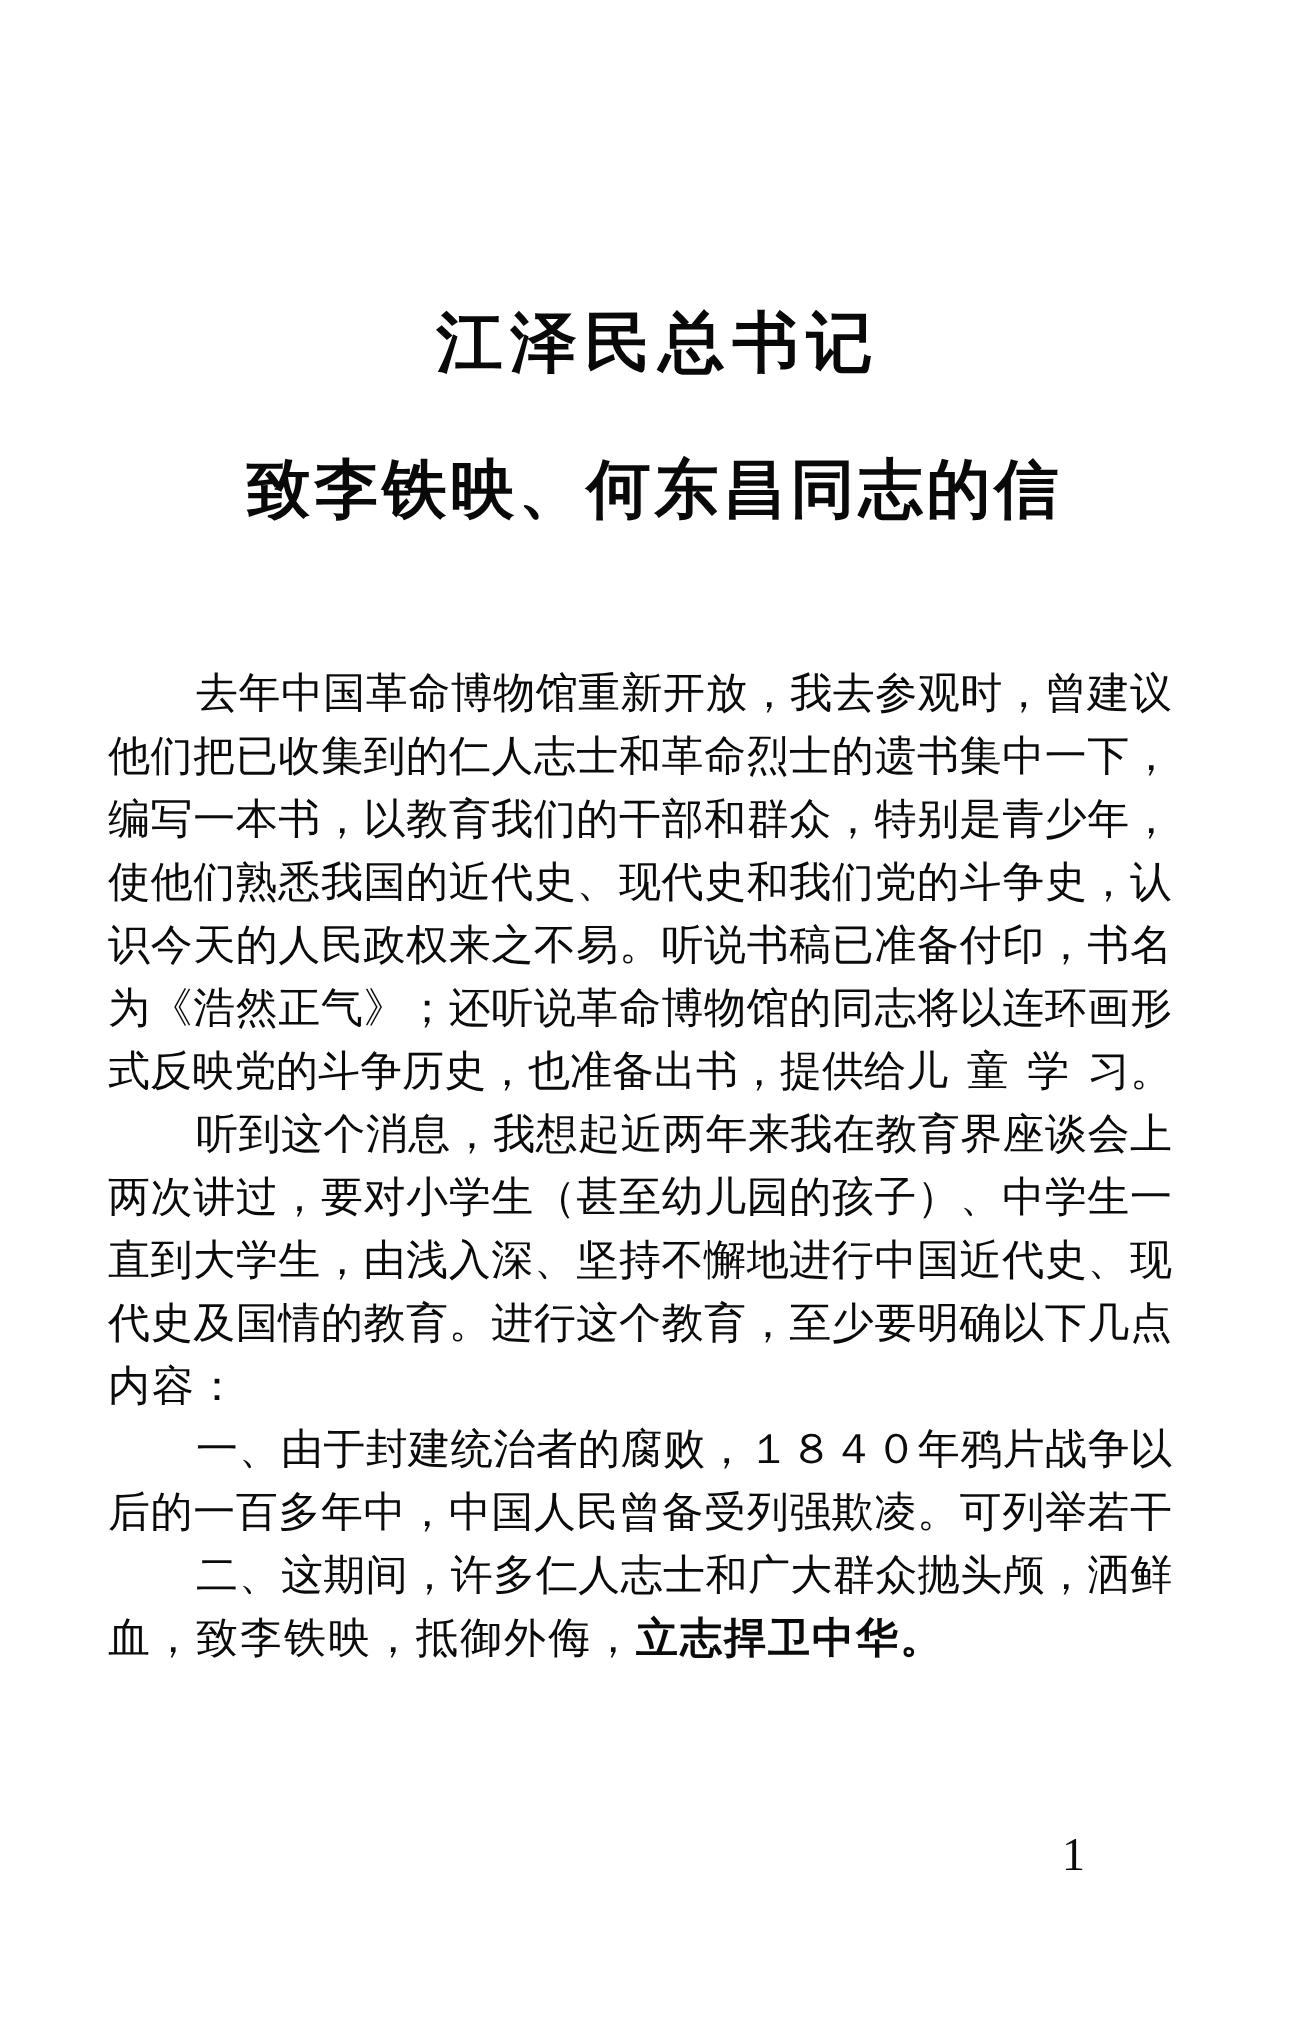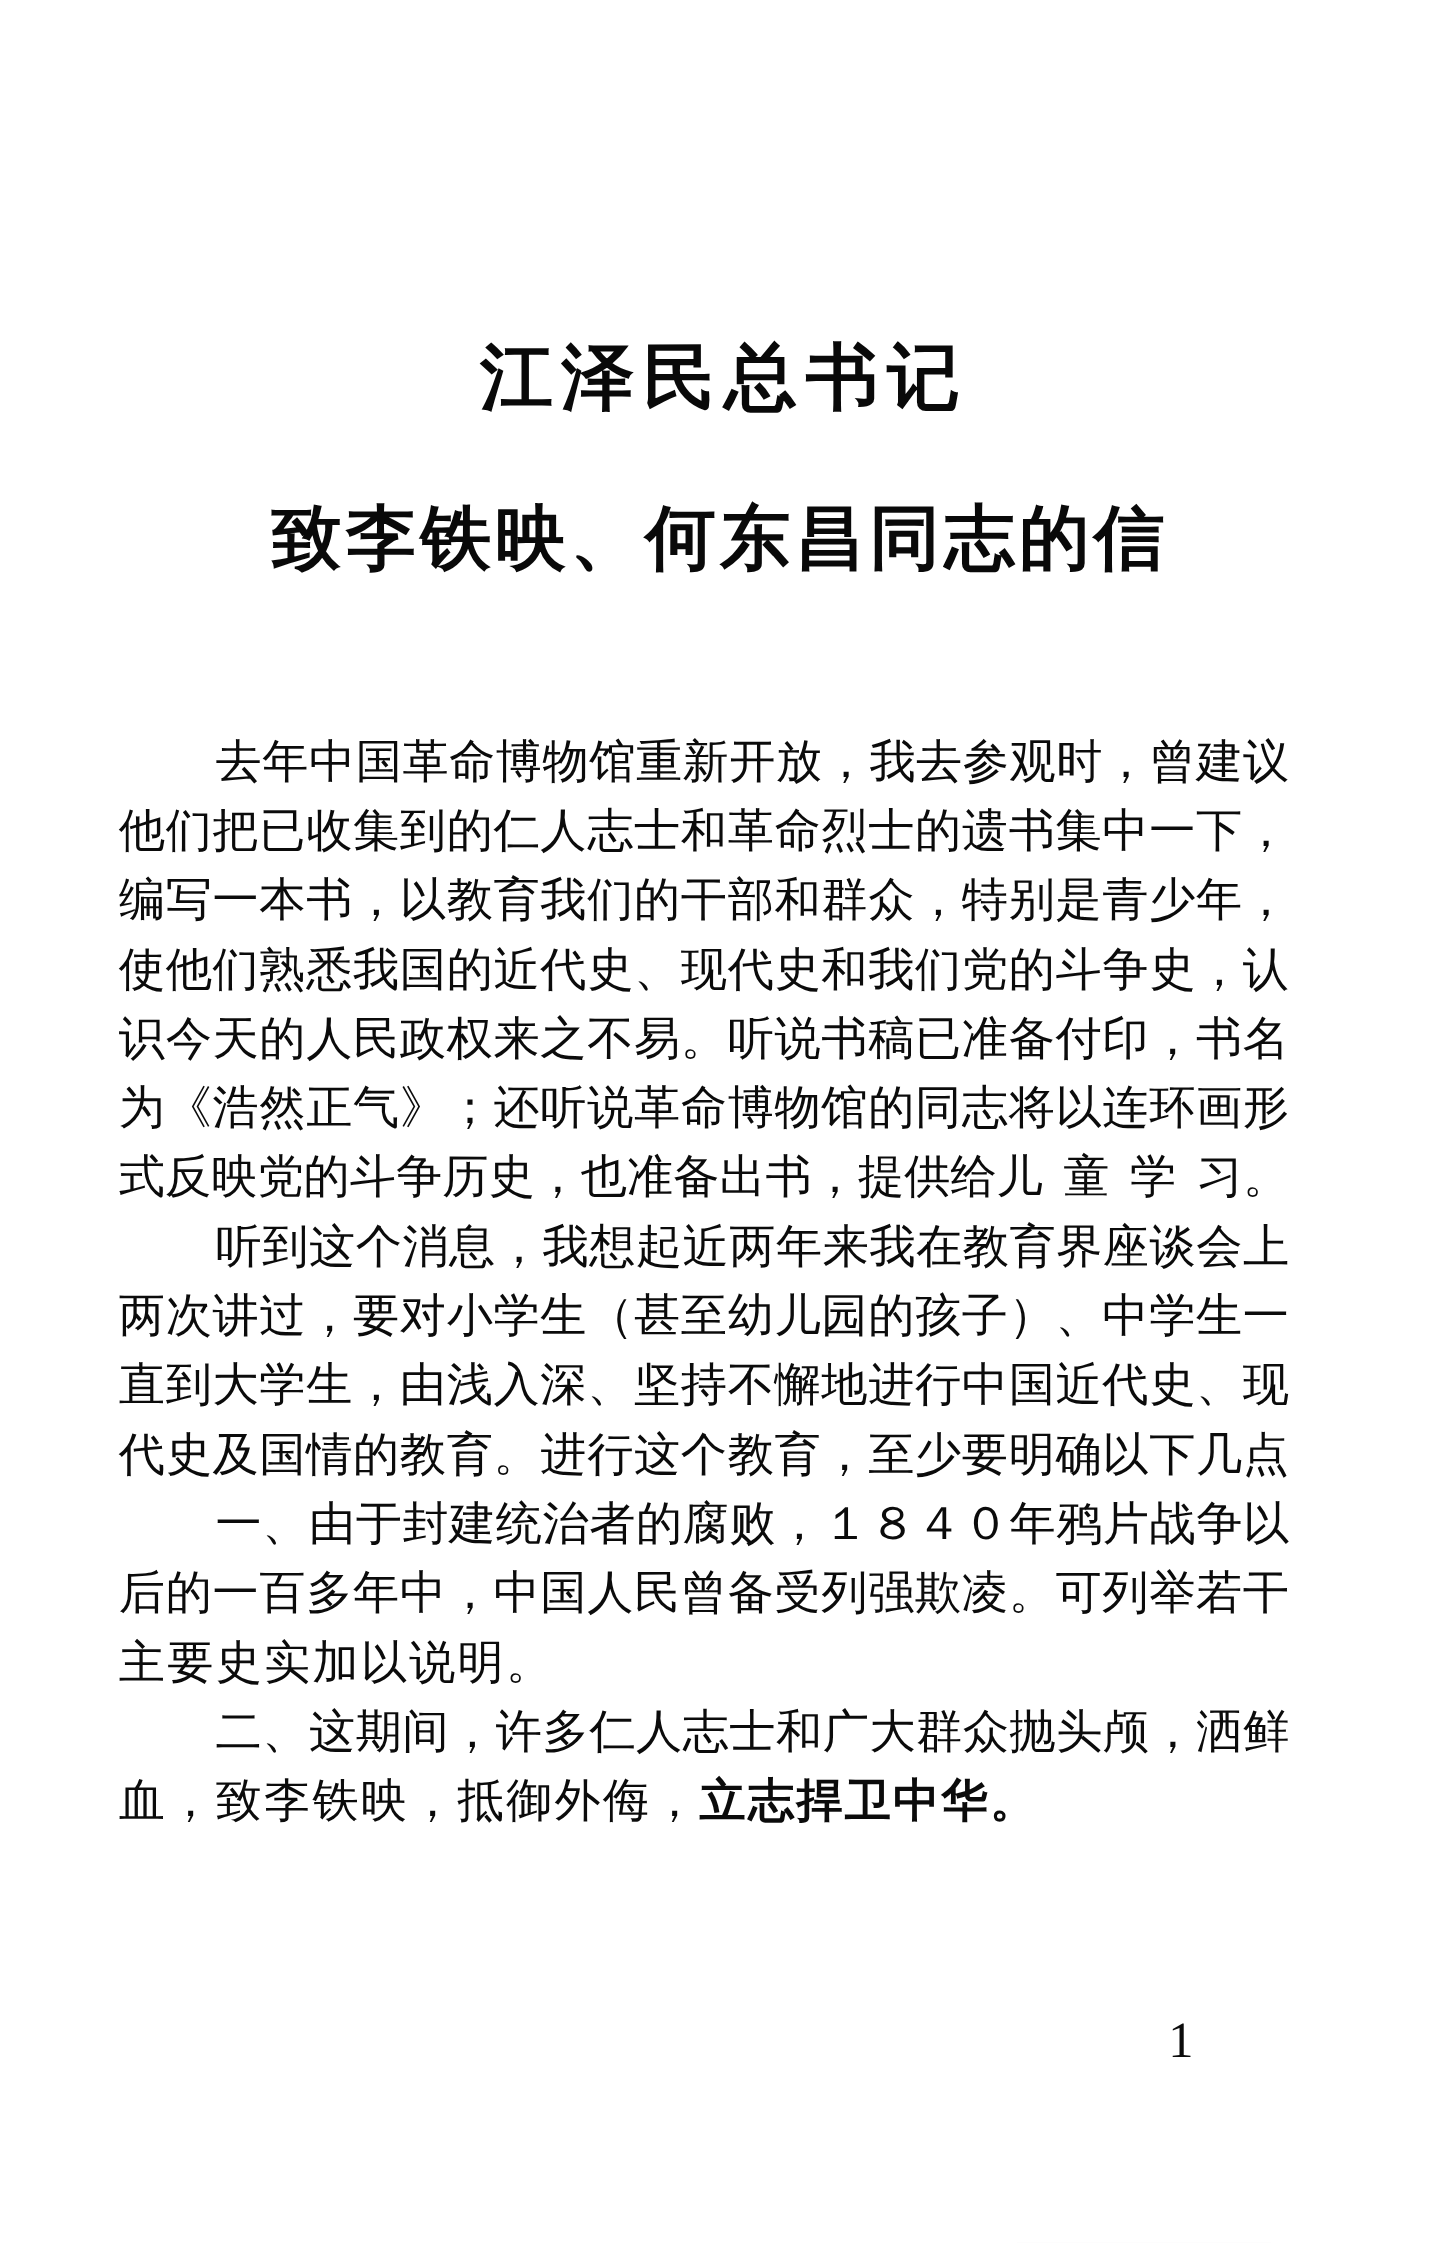--- a/index.html
+++ b/index.html
@@ -352,20 +352,21 @@
         <span class="ch">至</span>
         <span class="ch">少</span>
         <span class="ch">要</span>
         <span class="ch">明</span>
         <span class="ch">确</span>
         <span class="ch">以</span>
         <span class="ch">下</span>
         <span class="ch">几</span>
         <span class="ch">点</span>
       </div>
+      <div class="line"><span class="seg">内容：</span></div>
       <div class="line indent justify">
         <span class="ch">一</span>
         <span class="ch">、</span>
         <span class="ch">由</span>
         <span class="ch">于</span>
         <span class="ch">封</span>
         <span class="ch">建</span>
         <span class="ch">统</span>
         <span class="ch">治</span>
         <span class="ch">者</span>
@@ -404,21 +405,20 @@
         <span class="ch">强</span>
         <span class="ch">欺</span>
         <span class="ch">凌</span>
         <span class="ch">。</span>
         <span class="ch">可</span>
         <span class="ch">列</span>
         <span class="ch">举</span>
         <span class="ch">若</span>
         <span class="ch">干</span>
       </div>
-      <div class="line"><span class="seg">主要史实加以说明。</span></div>
       <div class="line indent justify">
         <span class="ch">二</span>
         <span class="ch">、</span>
         <span class="ch">这</span>
         <span class="ch">期</span>
         <span class="ch">间</span>
         <span class="ch">，</span>
         <span class="ch">许</span>
         <span class="ch">多</span>
         <span class="ch">仁</span>

